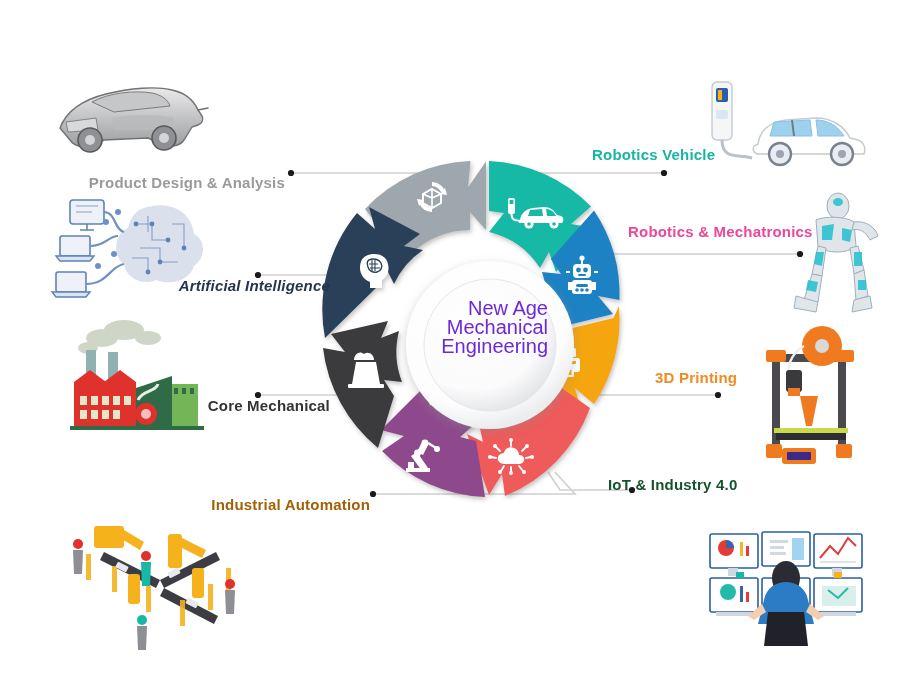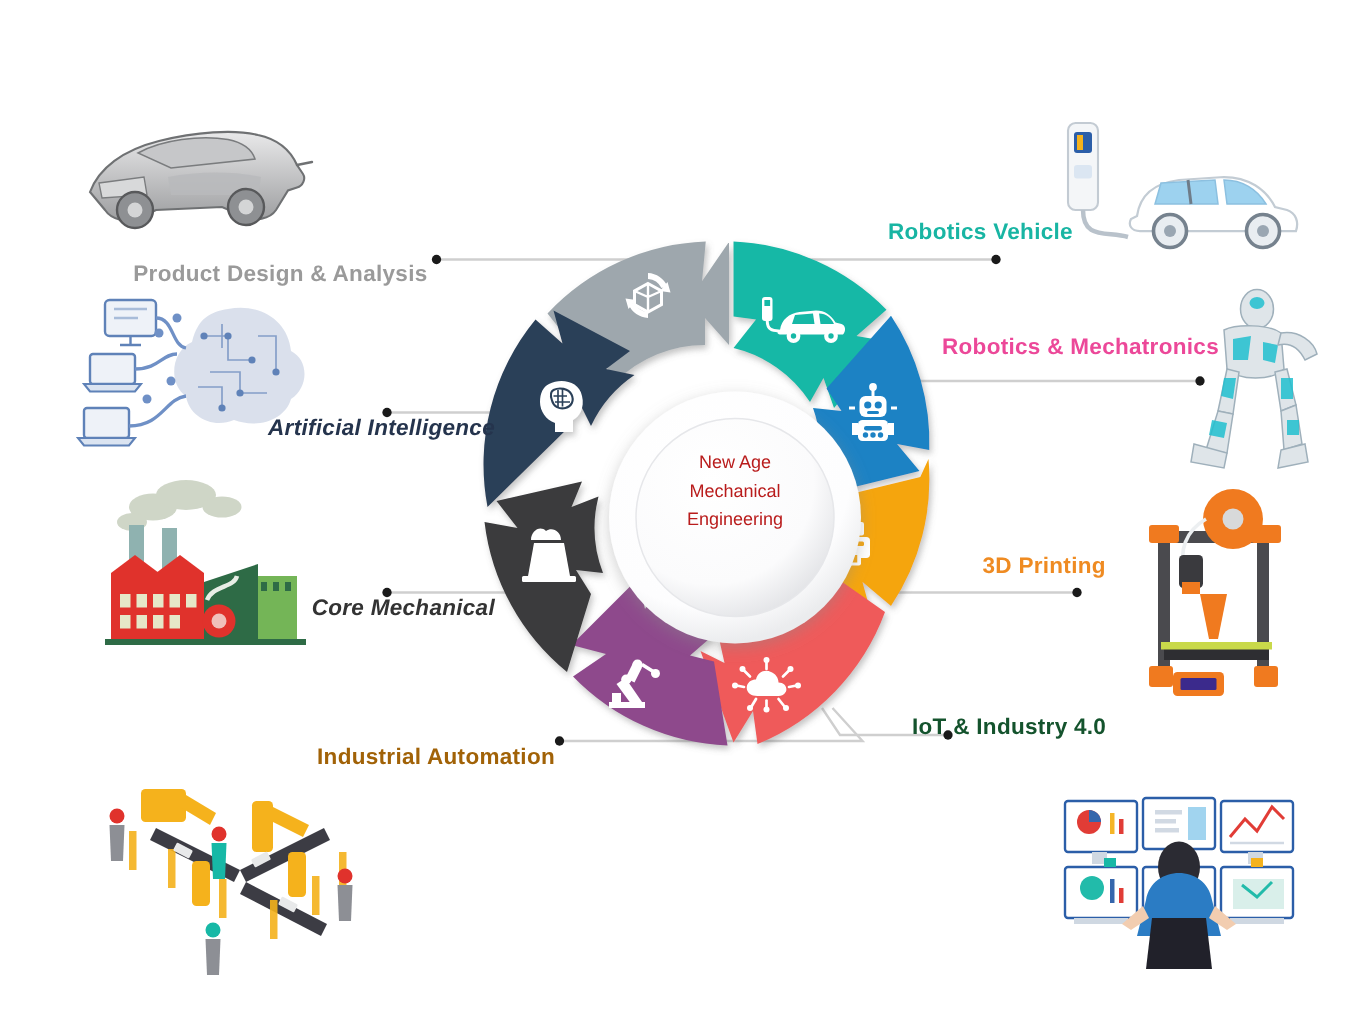--- a/index.html
+++ b/index.html
@@ -19,23 +19,23 @@
     font-size:15px;
     letter-spacing:.2px;
   }
   .label.l-right{text-align:left;}
   .label.l-left{text-align:right;margin-top:28px;}
 
   .hub-text{
     position:absolute;
     left:432px;top:292px;
     width:116px;
-    text-align:center;
-    color:#b91c1c;
-    font-size:12px;
+    text-align:right;
+    color:#6d28d9;
+    font-size:20px;
     line-height:19px;
     font-weight:normal;
   }
   .hub-text div{display:block;}
 </style>
 </head>
 <body>
 
 <div id="stage">
 
@@ -540,21 +540,21 @@
   <div class="hub-text" style="left:432px;top:299px;">
     <div>New Age</div>
     <div>Mechanical</div>
     <div>Engineering</div>
   </div>
 
   <div class="label l-left" style="right:615px;top:146px;color:#9a9a9a;">Product Design &amp; Analysis</div>
 
   <div class="label l-left" style="right:570px;top:249px;color:#25344d;font-style:italic;">Artificial Intelligence</div>
 
-  <div class="label l-left" style="right:570px;top:369px;color:#333333;font-style:italic;">Core Mechanical</div>
+  <div class="label l-left" style="right:570px;top:369px;color:#333333;">Core Mechanical</div>
 
   <div class="label l-left" style="right:530px;top:468px;color:#a16207;">Industrial Automation</div>
 
   <div class="label l-right" style="left:592px;top:146px;color:#18b5a3;">Robotics Vehicle</div>
 
   <div class="label l-right" style="left:628px;top:223px;color:#ec4899;">Robotics &amp; Mechatronics</div>
 
   <div class="label l-right" style="left:655px;top:369px;color:#ef8b22;">3D Printing</div>
 
   <div class="label l-right" style="left:608px;top:476px;color:#14532d;">IoT &amp; Industry 4.0</div>

